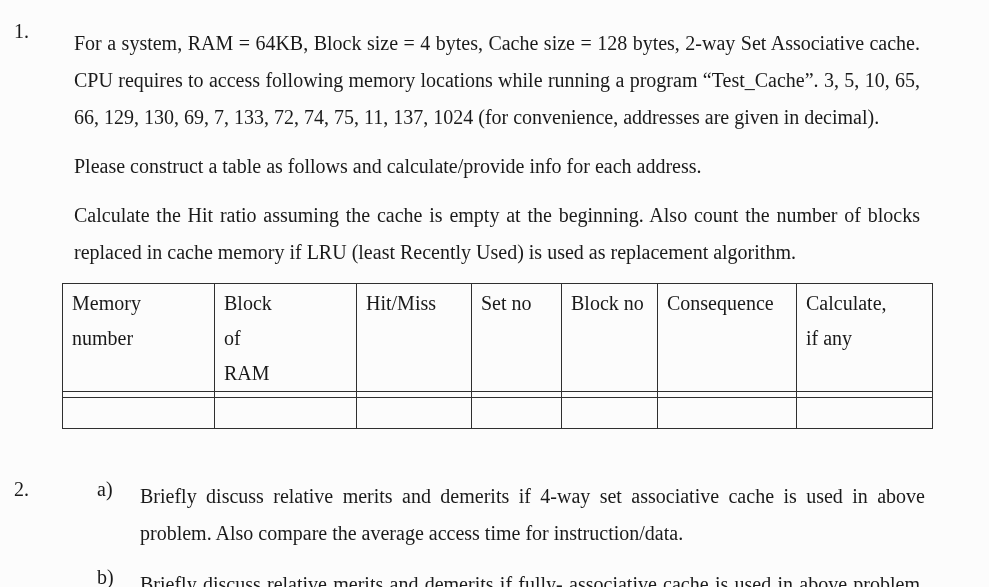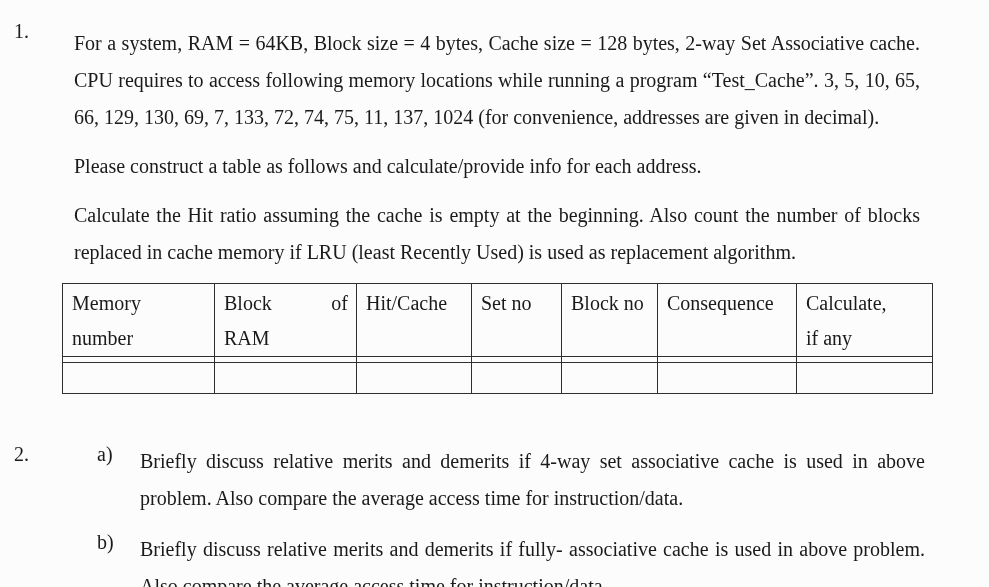--- a/index.html
+++ b/index.html
@@ -48,21 +48,21 @@
   table.cache-table td {
     border: 1.5px solid var(--line);
     font-weight: normal;
     text-align: left;
     vertical-align: top;
     padding: 2px 8px 0 9px;
     line-height: 35px;
     overflow: hidden;
   }
   table.cache-table th { height: 73px; }
-  .spread { display: flex; justify-content: space-between; }
+  .spread { display: flex; justify-content: flex-end; flex-direction: column; }
   tr.spacer-row td { height: 6px; padding: 0; }
   tr.empty-row td { height: 31px; padding: 0; }
   
   .q2 { margin-top: 42px; }
   .sub-item { display: flex; }
   .sub-label {
     flex: none;
     width: 36px;
     margin-left: 35px;
     line-height: 37px;
@@ -103,21 +103,21 @@
               <div>number</div>
             </th>
             <th>
               <div class="spread">
                 <span>Block</span>
                 <span>of</span>
               </div>
               <div>RAM</div>
             </th>
             <th>
-              <div>Hit/Cache</div>
+              <div>Hit/Miss</div>
             </th>
             <th>
               <div>Set no</div>
             </th>
             <th>
               <div>Block no</div>
             </th>
             <th>
               <div>Consequence</div>
             </th>

